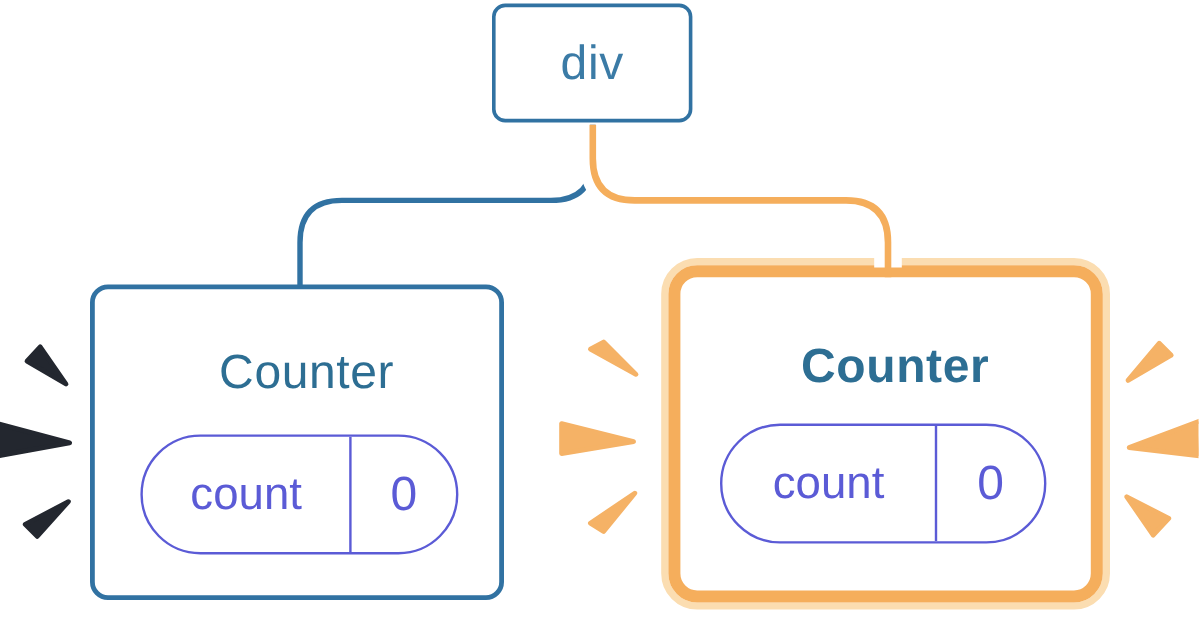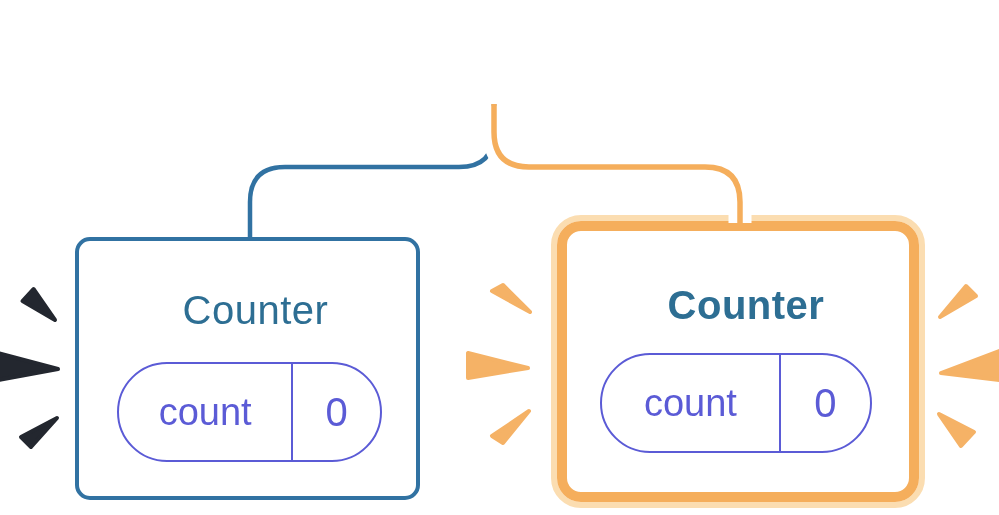--- a/index.html
+++ b/index.html
@@ -89,20 +89,23 @@
   .edge-casing{fill:none;stroke:#ffffff;stroke-width:23;}
   .edge-orange{fill:none;stroke:var(--orange);stroke-width:5.5;}
   .poof{fill:var(--poof);stroke:var(--poof);stroke-width:4;stroke-linejoin:round;}
   .sparkle{fill:var(--sparkle);stroke:var(--sparkle);stroke-width:4;stroke-linejoin:round;}
 </style>
 </head>
 <body>
 
 <div class="canvas">
 
+  <div class="root-node">
+    <span class="node-label">div</span>
+  </div>
 
   <div class="card-left">
     <div class="card-title">Counter</div>
     <div class="pill">
       <div class="pill-key">count</div>
       <div class="pill-value">0</div>
     </div>
   </div>
 
   <div class="card-right">

